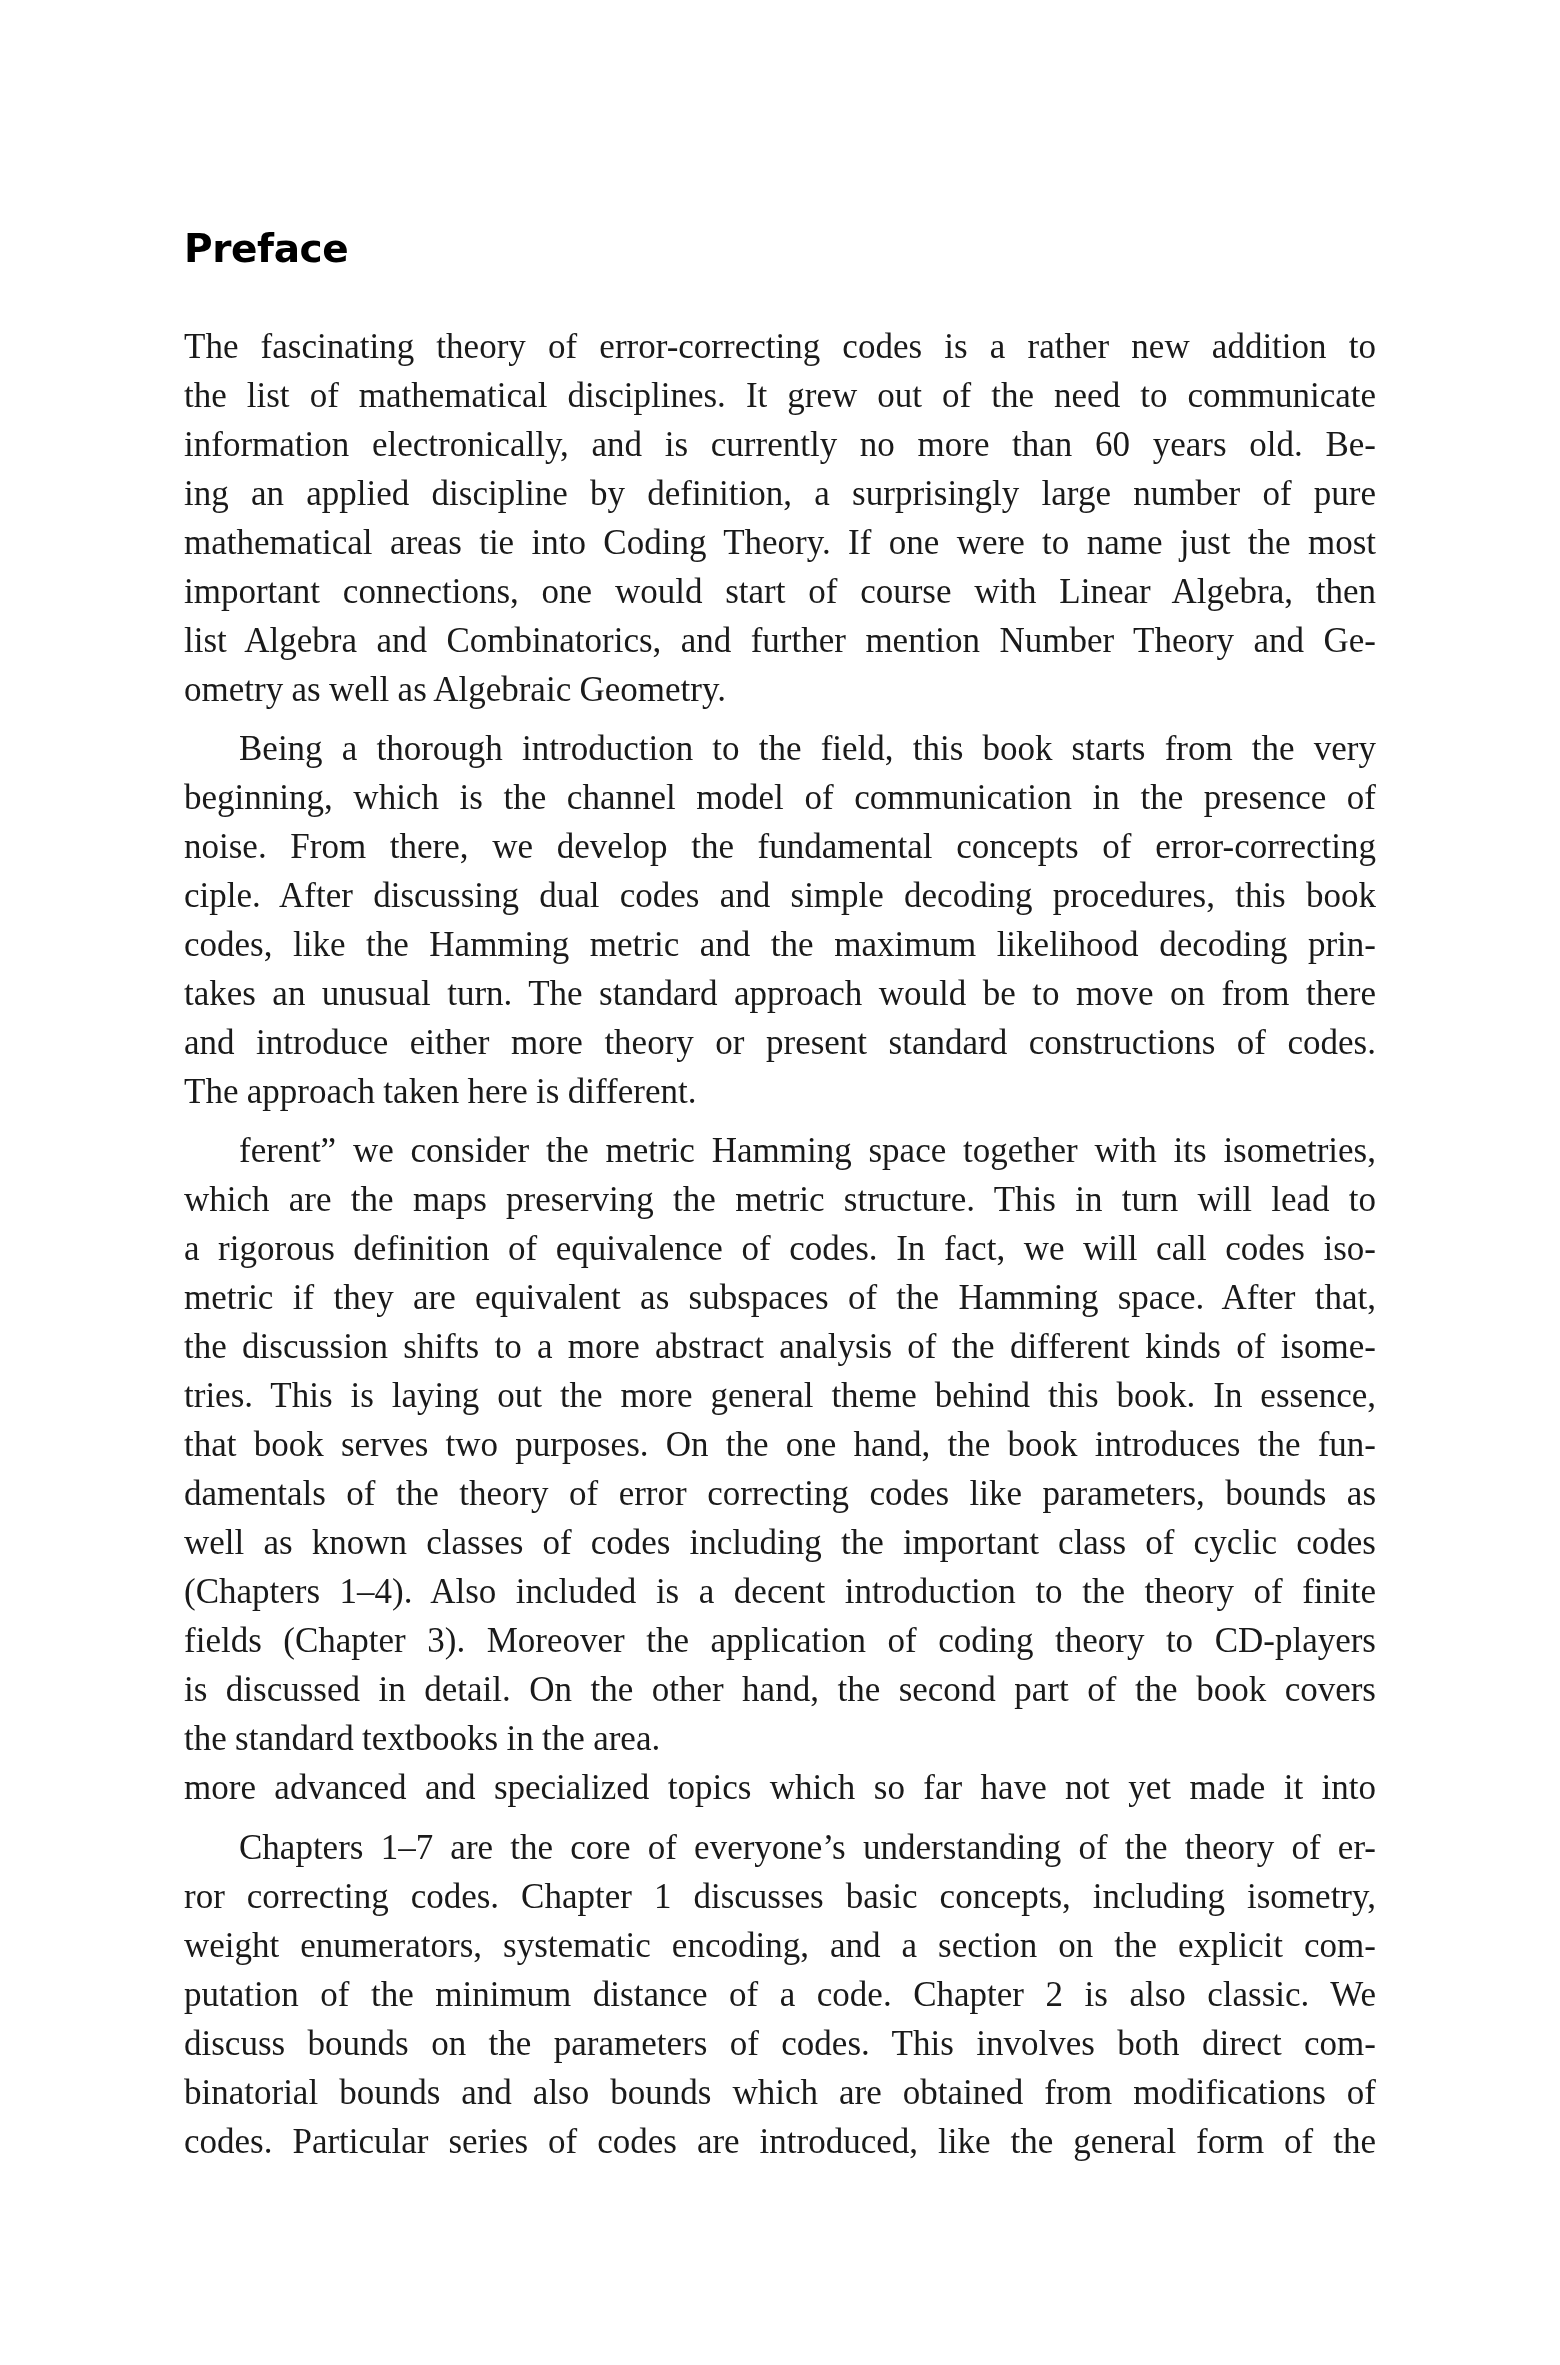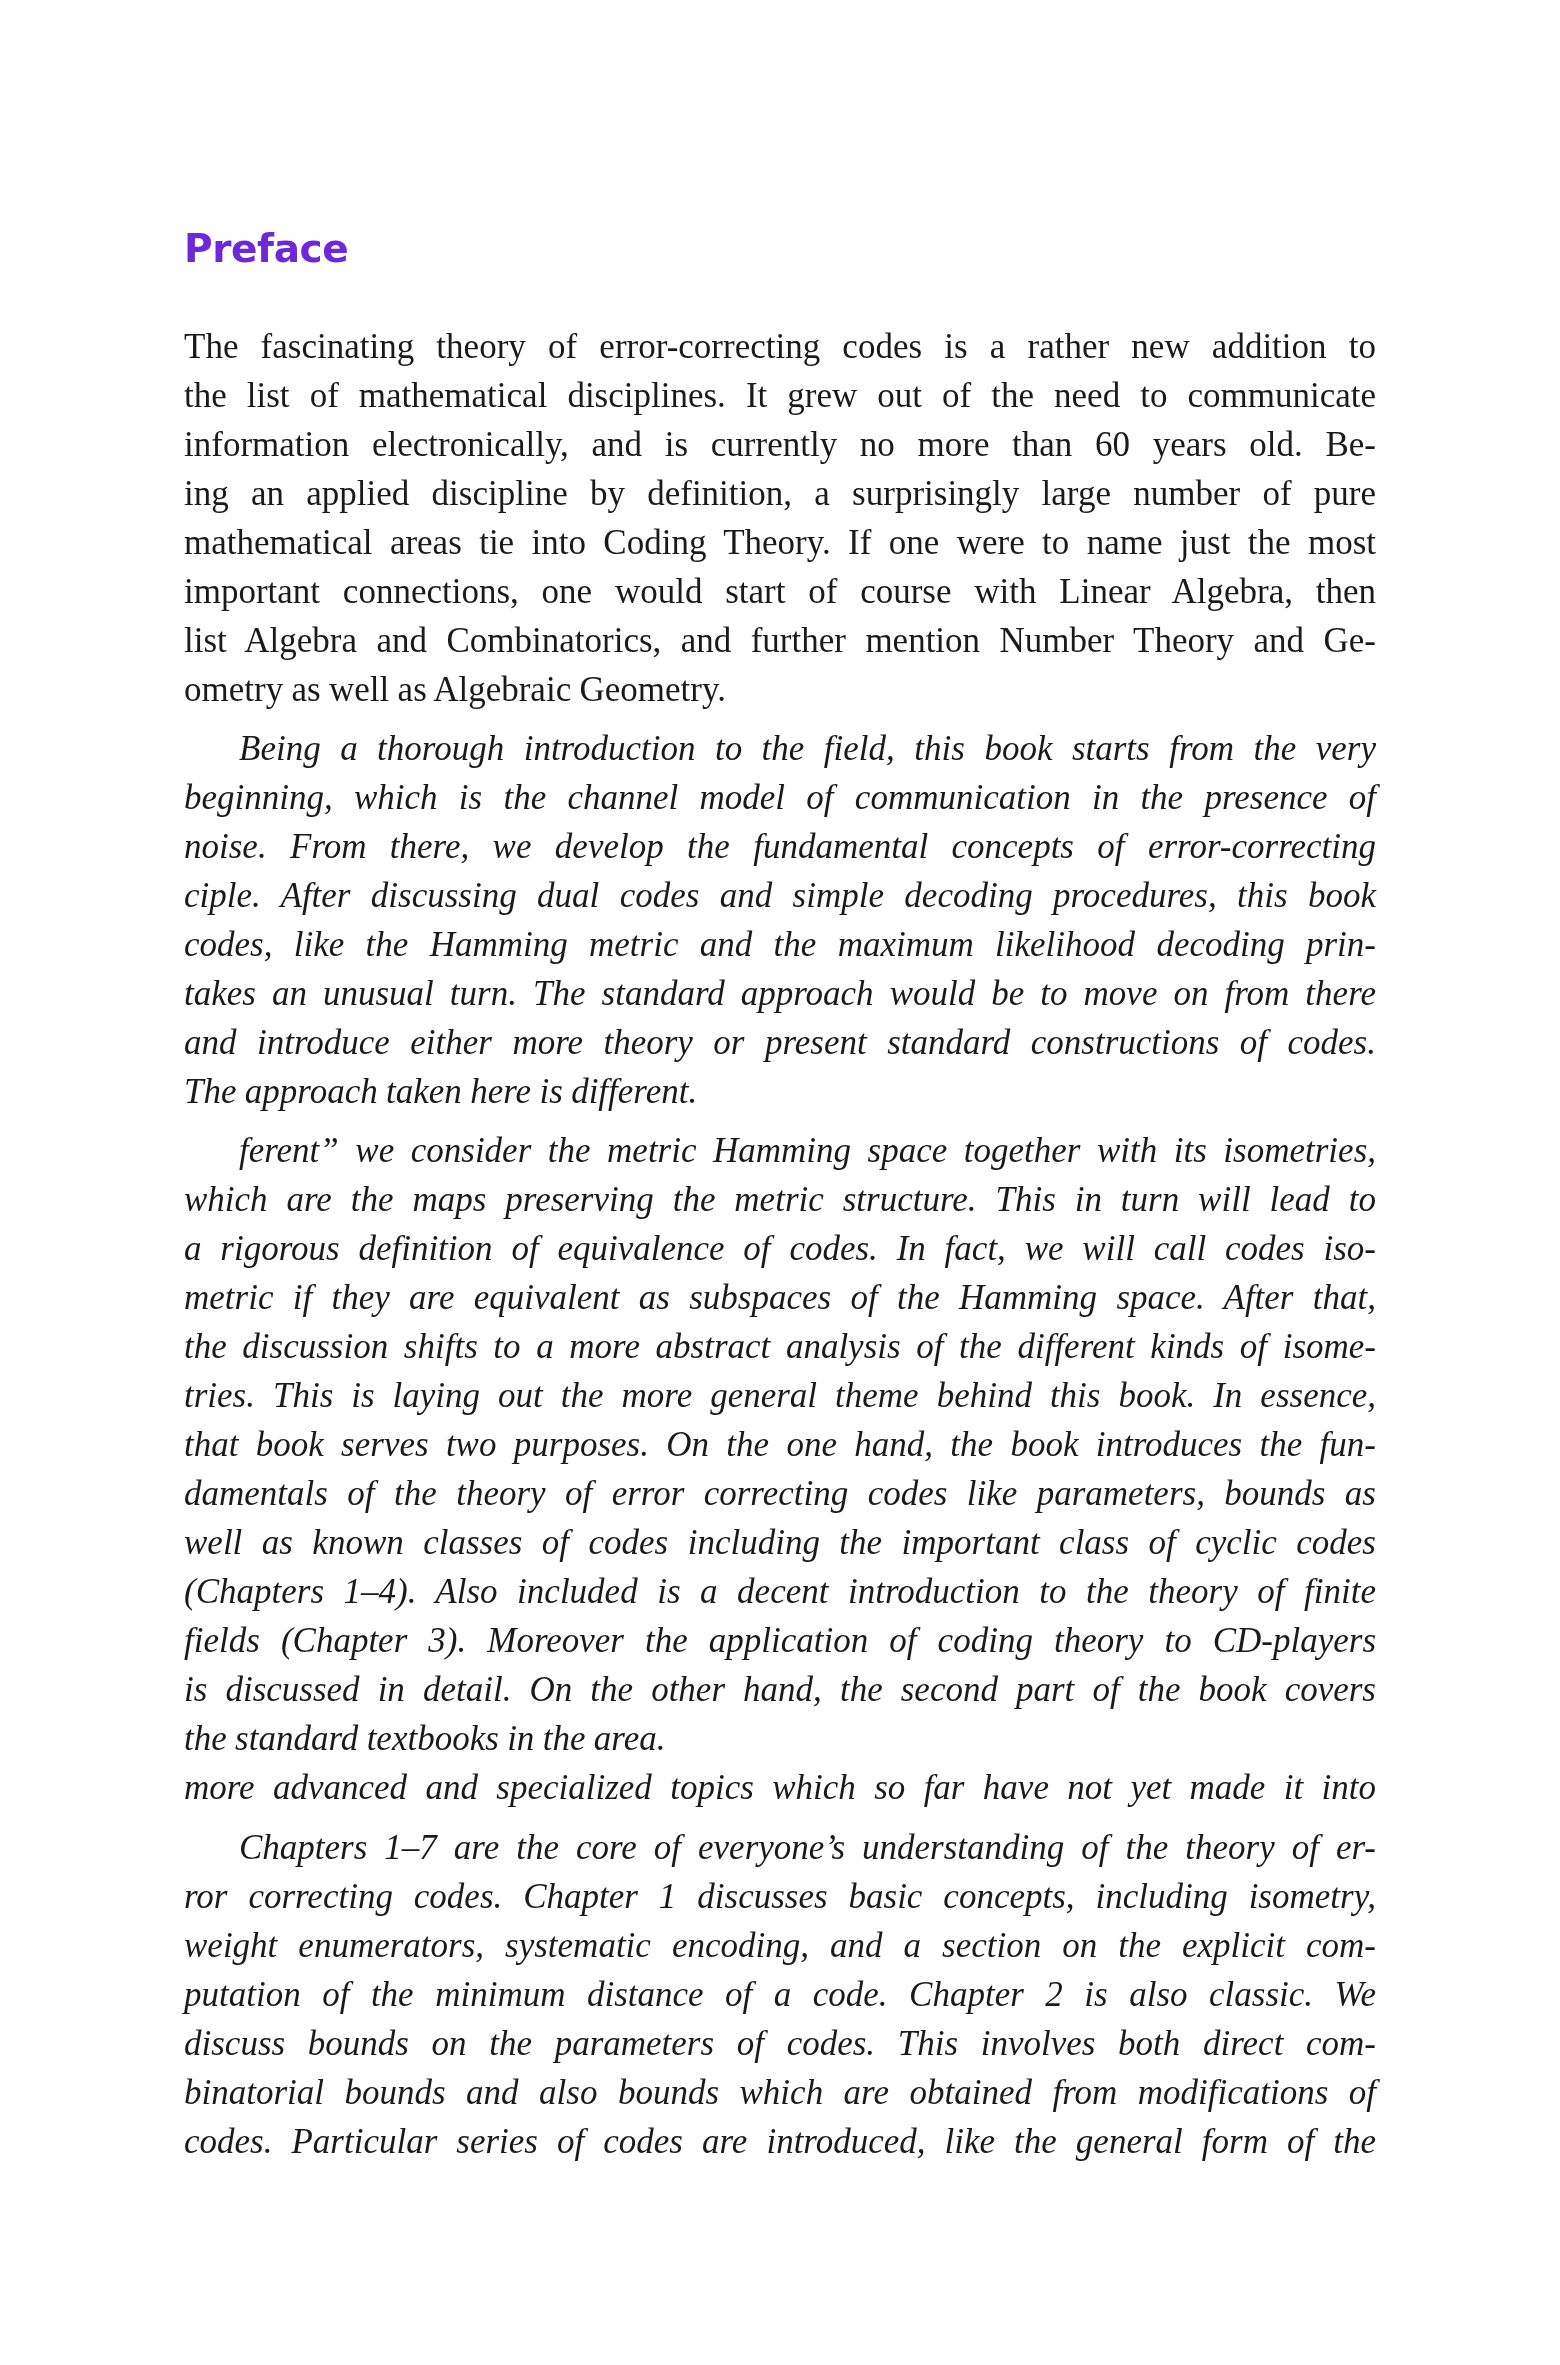--- a/index.html
+++ b/index.html
@@ -20,38 +20,37 @@
     top: 223px;
     width: 1192px;
   }
   .title {
     font-family: "DejaVu Sans", sans-serif;
     font-weight: bold;
     font-size: 39px;
     line-height: 51px;
     margin: 0 0 48px 0;
     letter-spacing: -0.4px;
-    color: #6d28d9;
+    color: #000000;
   }
   .para {
     font-family: "Liberation Serif", serif;
     font-size: 35px;
     line-height: 49px;
     text-align: justify;
     text-align-last: left;
     margin: 0 0 10.2px 0;
     hyphens: manual;
     word-spacing: -0.4px;
   }
   .para.first {
     text-indent: 0;
   }
   .para.indent {
     text-indent: 55px;
-    font-style: italic;
   }
   .line {
     display: block;
     text-align: justify;
     text-align-last: justify;
     white-space: nowrap;
   }
   .line.last {
     text-align-last: left;
   }

